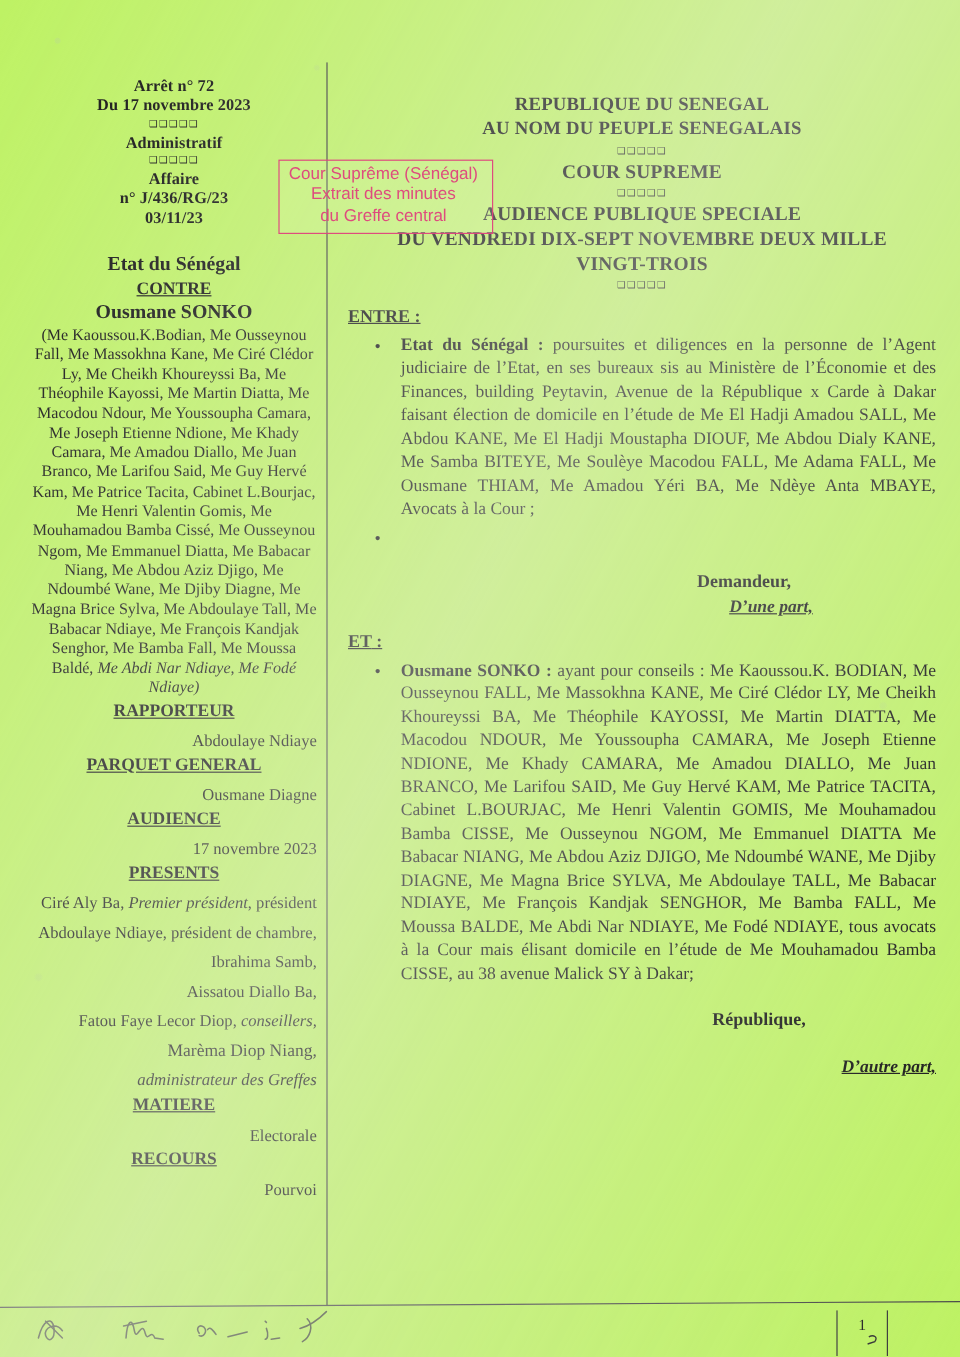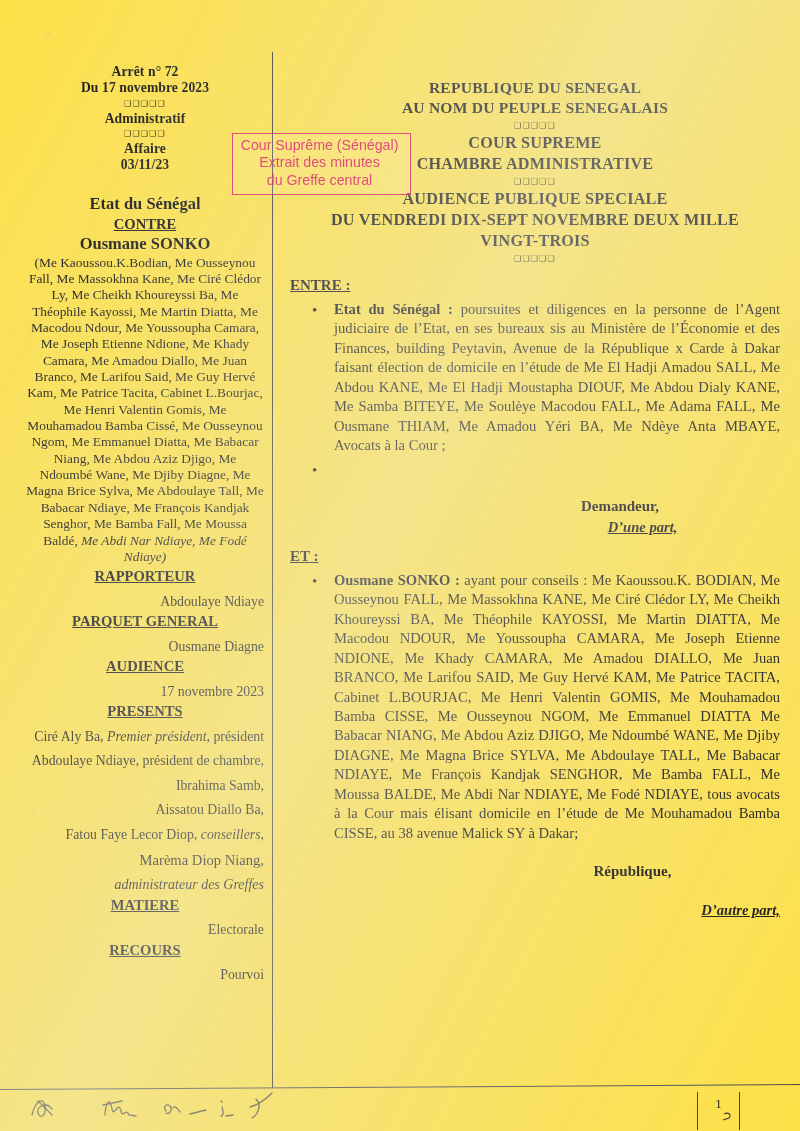--- a/index.html
+++ b/index.html
@@ -4,21 +4,21 @@
 <style>
   html, body {
     margin: 0;
     padding: 0;
     background: #f2f2f0;
   }
   .page {
     position: relative;
     width: 800px;
     height: 1131px;
-    background: #fde047;
+    background: #bef264;
     overflow: hidden;
     font-family: "Liberation Serif", "DejaVu Serif", serif;
     color: #101010;
   }
   
   .page::before {
     content: "";
     position: absolute;
     inset: 0;
     pointer-events: none;
@@ -256,20 +256,21 @@
   <div class="col-rule"></div>
 
   <div class="left-col">
 
     <div class="lc-head">Arrêt n° 72</div>
     <div class="lc-head">Du 17 novembre 2023</div>
     <div class="sep">❑❑❑❑❑</div>
     <div class="lc-head">Administratif</div>
     <div class="sep">❑❑❑❑❑</div>
     <div class="lc-head">Affaire</div>
+    <div class="lc-head">n° J/436/RG/23</div>
     <div class="lc-head">03/11/23</div>
 
     <div class="lc-gap"></div>
 
     <div class="lc-bighead">Etat du Sénégal</div>
     <div class="lc-sect">CONTRE</div>
     <div class="lc-bighead2">Ousmane SONKO</div>
     <div class="lc-names"><span>(Me Kaoussou.K.Bodian, Me Ousseynou Fall, Me Massokhna Kane, Me Ciré Clédor Ly, Me Cheikh Khoureyssi Ba, Me Théophile Kayossi, Me Martin Diatta, Me Macodou Ndour, Me Youssoupha Camara, Me Joseph Etienne Ndione, Me Khady Camara, Me Amadou Diallo, Me Juan Branco, Me Larifou Said, Me Guy Hervé Kam, Me Patrice Tacita, Cabinet L.Bourjac, Me Henri Valentin Gomis, Me Mouhamadou Bamba Cissé, Me Ousseynou Ngom, Me Emmanuel Diatta, Me Babacar Niang, Me Abdou Aziz Djigo, Me Ndoumbé Wane, Me Djiby Diagne, Me Magna Brice Sylva, Me Abdoulaye Tall, Me Babacar Ndiaye, Me François Kandjak Senghor, Me Bamba Fall, Me Moussa Baldé, </span><span class="i">Me Abdi Nar Ndiaye, Me Fodé Ndiaye)</span></div>
 
     <div class="lc-sect">RAPPORTEUR</div>
@@ -293,21 +294,20 @@
     <div class="lc-sect">RECOURS</div>
     <div class="lc-sub">Pourvoi</div>
   </div>
 
   <div class="right-col">
 
     <div class="rc-title">REPUBLIQUE DU SENEGAL</div>
     <div class="rc-title">AU NOM DU PEUPLE SENEGALAIS</div>
     <div class="sep">❑❑❑❑❑</div>
     <div class="rc-title2">COUR SUPREME</div>
-    <div class="rc-title2">CHAMBRE ADMINISTRATIVE</div>
     <div class="sep">❑❑❑❑❑</div>
     <div class="rc-title2">AUDIENCE PUBLIQUE SPECIALE</div>
     <div class="rc-title2">DU VENDREDI DIX-SEPT NOVEMBRE DEUX MILLE</div>
     <div class="rc-title2">VINGT-TROIS</div>
     <div class="sep">❑❑❑❑❑</div>
 
     <div class="rc-label"><span>ENTRE</span><span class="nd"> :</span></div>
 
     <div class="bullet-row">
       <div class="bullet-dot">•</div>

